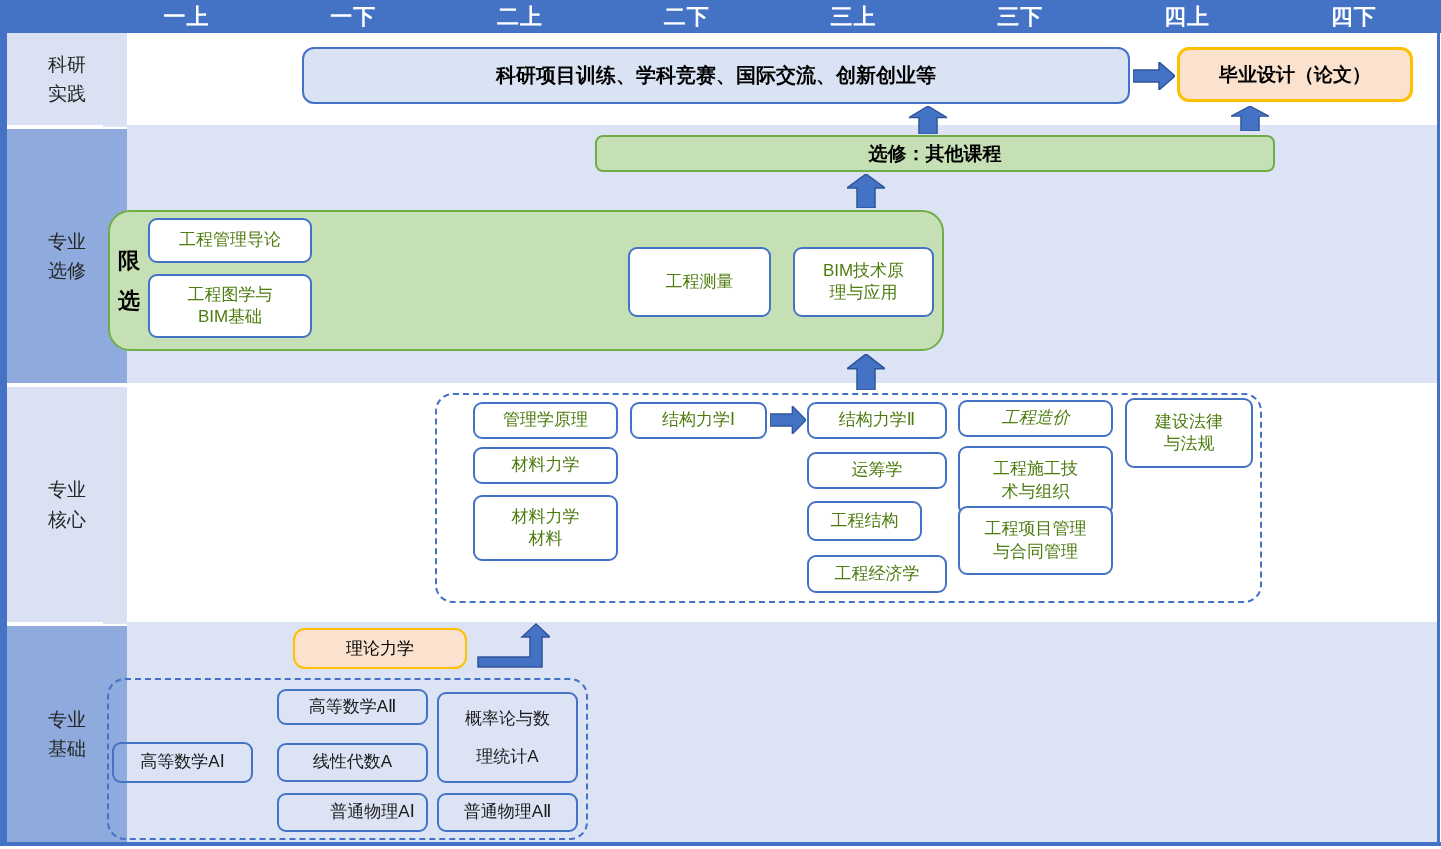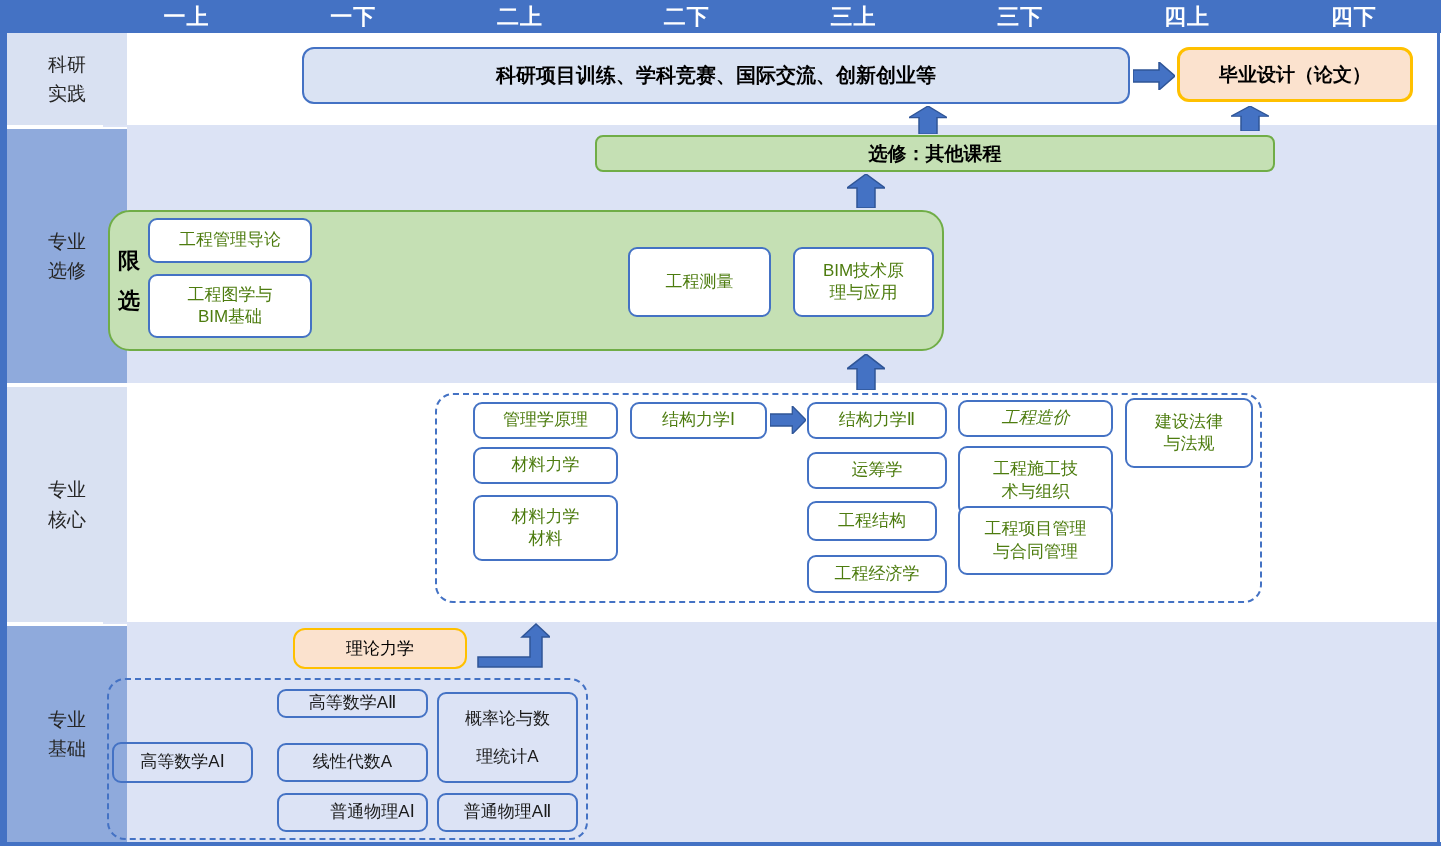--- a/index.html
+++ b/index.html
@@ -142,39 +142,39 @@
   <div class="abs ctr cbox pre" style="left:473px;top:495px;width:145px;height:66px;">材料力学
 材料</div>
   <div class="abs ctr cbox" style="left:630px;top:402px;width:137px;height:37px;">结构力学Ⅰ</div>
   <div class="abs" style="left:770px;top:406px;width:36px;height:28px;">
     <svg viewBox="0 0 42 28" preserveAspectRatio="none">
         <polygon points="0,8 26,8 26,0 42,14 26,28 26,20 0,20" fill="#4472c4" stroke="#2f5597" stroke-width="1.5"></polygon>
       </svg>
   </div>
   <div class="abs ctr cbox" style="left:807px;top:402px;width:140px;height:37px;">结构力学Ⅱ</div>
   <div class="abs ctr cbox" style="left:807px;top:452px;width:140px;height:37px;">运筹学</div>
-  <div class="abs ctr cbox" style="left:807px;top:501px;width:130px;height:40px;">工程结构</div>
+  <div class="abs ctr cbox" style="left:807px;top:501px;width:115px;height:40px;">工程结构</div>
   <div class="abs ctr cbox" style="left:807px;top:555px;width:140px;height:38px;">工程经济学</div>
   <div class="abs ctr cbox" style="left:958px;top:400px;width:155px;height:37px;font-style:italic;">工程造价</div>
   <div class="abs ctr cbox pre" style="left:958px;top:446px;width:155px;height:69px;">工程施工技
 术与组织</div>
   <div class="abs ctr cbox pre" style="left:958px;top:506px;width:155px;height:69px;">工程项目管理
 与合同管理</div>
   <div class="abs ctr cbox pre" style="left:1125px;top:398px;width:128px;height:70px;">建设法律
 与法规</div>
 
   <div class="abs ctr orangebox" style="left:293px;top:628px;width:174px;height:41px;font-size:17px;font-weight:normal;border-width:2.5px;">理论力学</div>
   <div class="abs" style="left:476px;top:620px;width:74px;height:50px;">
     <svg viewBox="0 0 74 50" preserveAspectRatio="none">
         <polygon points="2,37 54,37 54,17 46,17 60,4 74,17 66,17 66,47 2,47" fill="#4472c4" stroke="#2f5597" stroke-width="1.5"></polygon>
       </svg>
   </div>
 
   <div class="abs dashedbox" style="left:107px;top:678px;width:481px;height:162px;"></div>
   <div class="abs ctr fbox" style="left:112px;top:742px;width:141px;height:41px;">高等数学AⅠ</div>
-  <div class="abs ctr fbox" style="left:277px;top:689px;width:151px;height:29px;">高等数学AⅡ</div>
+  <div class="abs ctr fbox" style="left:277px;top:689px;width:151px;height:36px;">高等数学AⅡ</div>
   <div class="abs ctr fbox" style="left:277px;top:743px;width:151px;height:39px;">线性代数A</div>
   <div class="abs ctr fbox" style="left:277px;top:793px;width:151px;height:39px;padding-left:40px;">普通物理AⅠ</div>
   <div class="abs ctr fbox pre lh2" style="left:437px;top:692px;width:141px;height:91px;">概率论与数
 理统计A</div>
   <div class="abs ctr fbox" style="left:437px;top:793px;width:141px;height:39px;">普通物理AⅡ</div>
 
 </div>
 
 </body></html>

